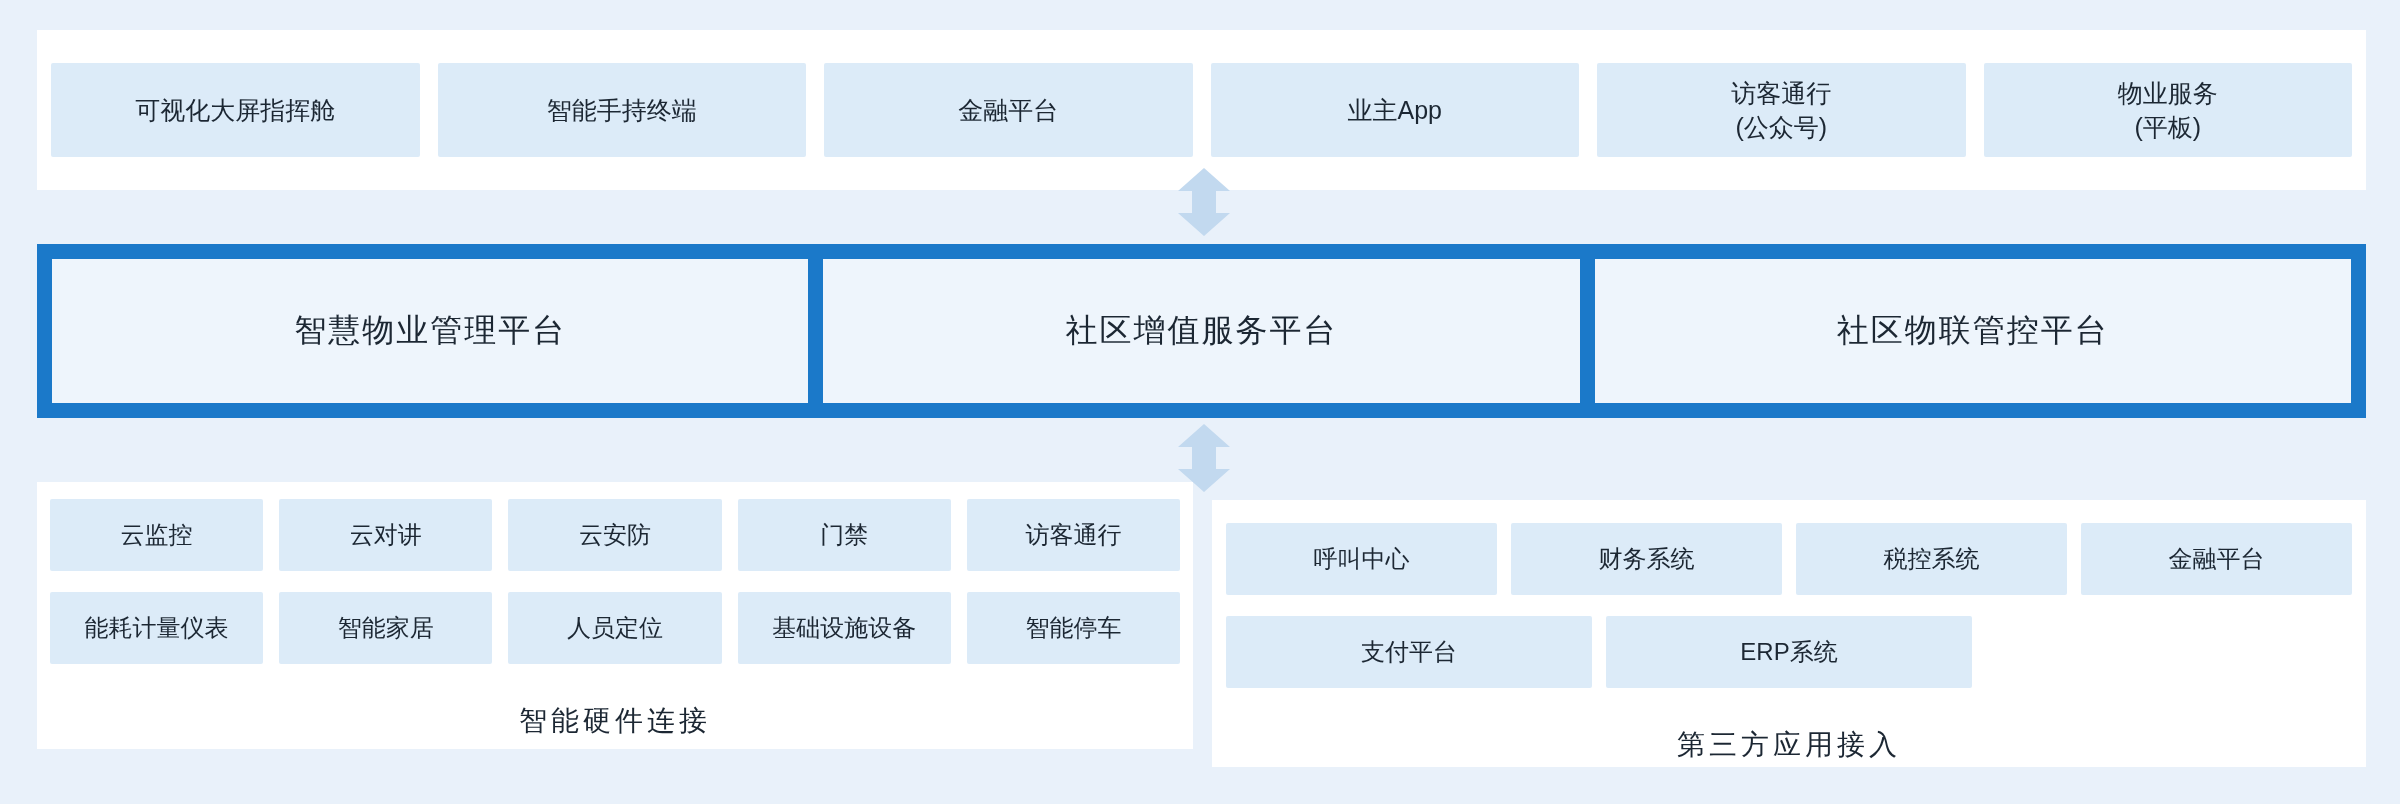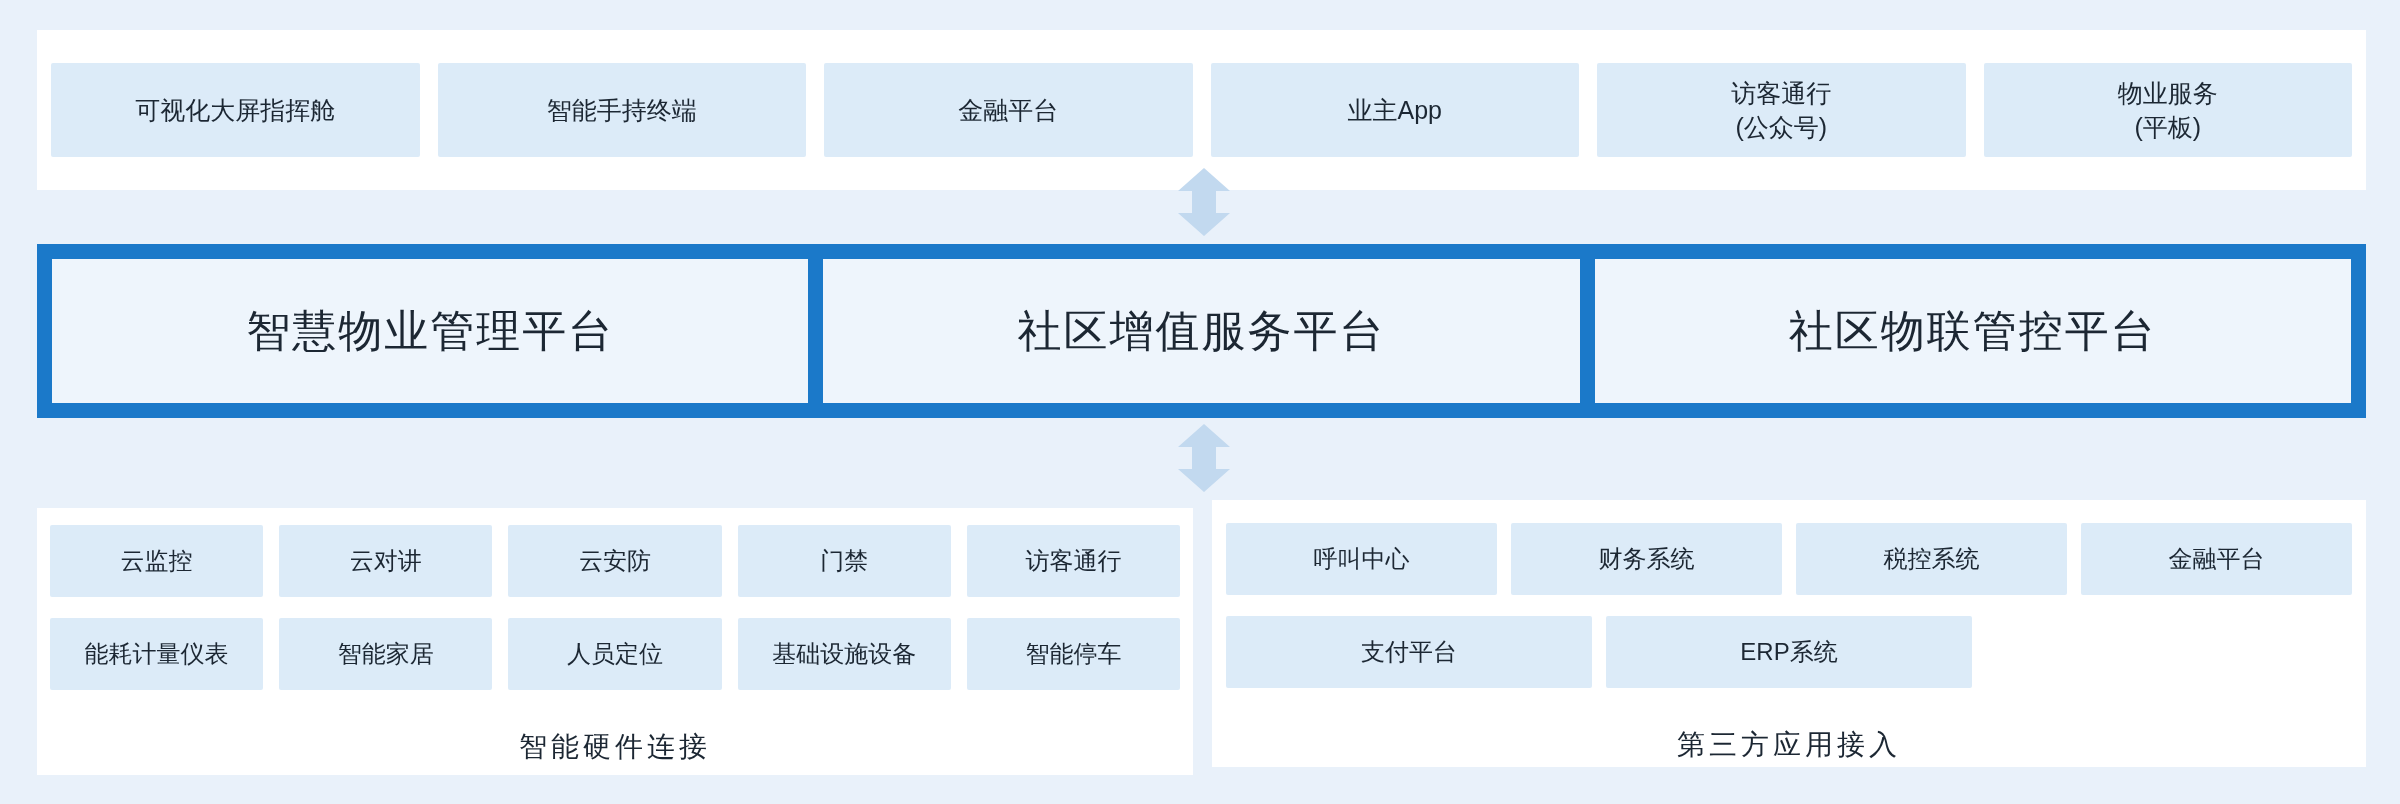--- a/index.html
+++ b/index.html
@@ -72,27 +72,27 @@
     display: flex;
     gap: 15px;
     padding: 15px;
   }
   .band .platform {
     flex: 1;
     background: var(--band-tile-bg);
     display: flex;
     align-items: center;
     justify-content: center;
-    font-size: 44px;
+    font-size: 32px;
     letter-spacing: 2px;
     color: var(--text);
   }
   
   .panel-bl {
-    left: 37px; top: 508px;
+    left: 37px; top: 482px;
     width: 1156px; height: 267px;
     padding: 17px 13px 0;
   }
   .panel-br {
     left: 1212px; top: 500px;
     width: 1154px; height: 267px;
     padding: 23px 14px 0;
   }
   .tile-row {
     display: flex;

